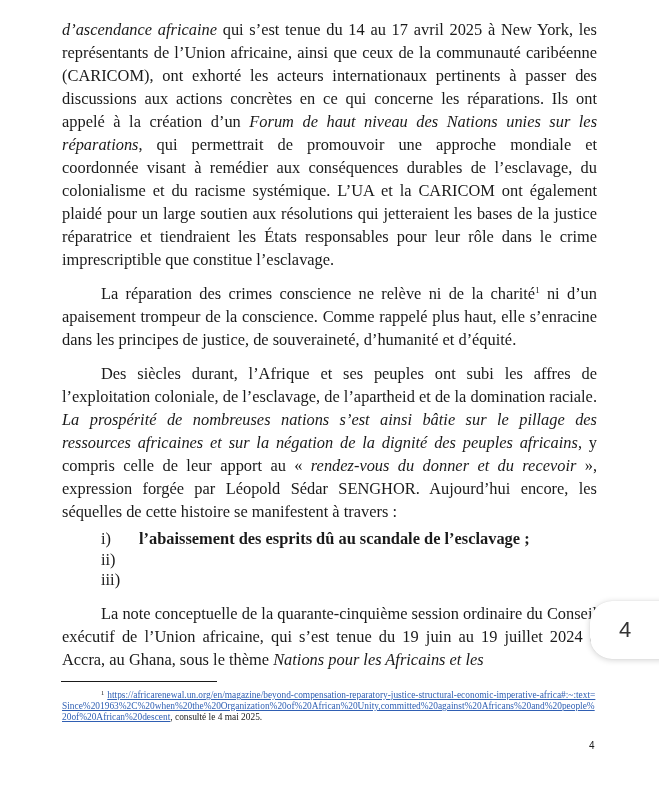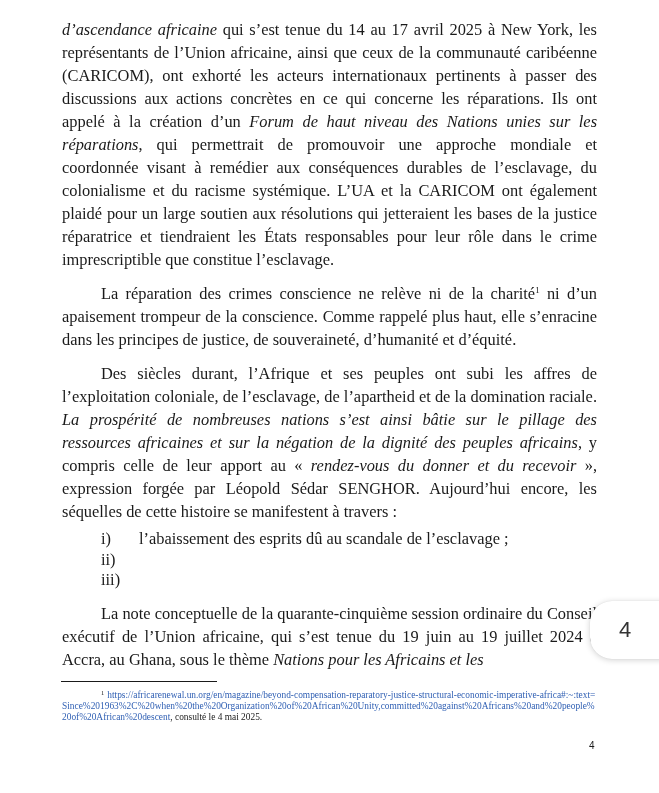--- a/index.html
+++ b/index.html
@@ -55,20 +55,21 @@
     display: flex;
     padding-left: 39px;
   }
   .list .num {
     width: 38px;
     flex: 0 0 38px;
   }
   .list .txt {
     flex: 1;
     padding-right: 0;
+    font-weight: bold;
   }
   .footnote-rule {
     position: absolute;
     left: 61px;
     top: 681px;
     width: 156px;
     height: 1px;
     background: #1a1a1a;
   }
   .footnote {
@@ -81,20 +82,21 @@
     color: #1a1a1a;
   }
   .footnote .fn-num {
     font-size: 6.5px;
     vertical-align: 3px;
     margin-left: 39px;
     margin-right: 3px;
   }
   .footnote a {
     color: #2f5fb3;
+    text-decoration: underline;
     word-break: break-all;
   }
   .page-num {
     position: absolute;
     left: 589px;
     top: 740px;
     font-family: "Liberation Sans", "DejaVu Sans", sans-serif;
     font-size: 10px;
     color: #1a1a1a;
   }

